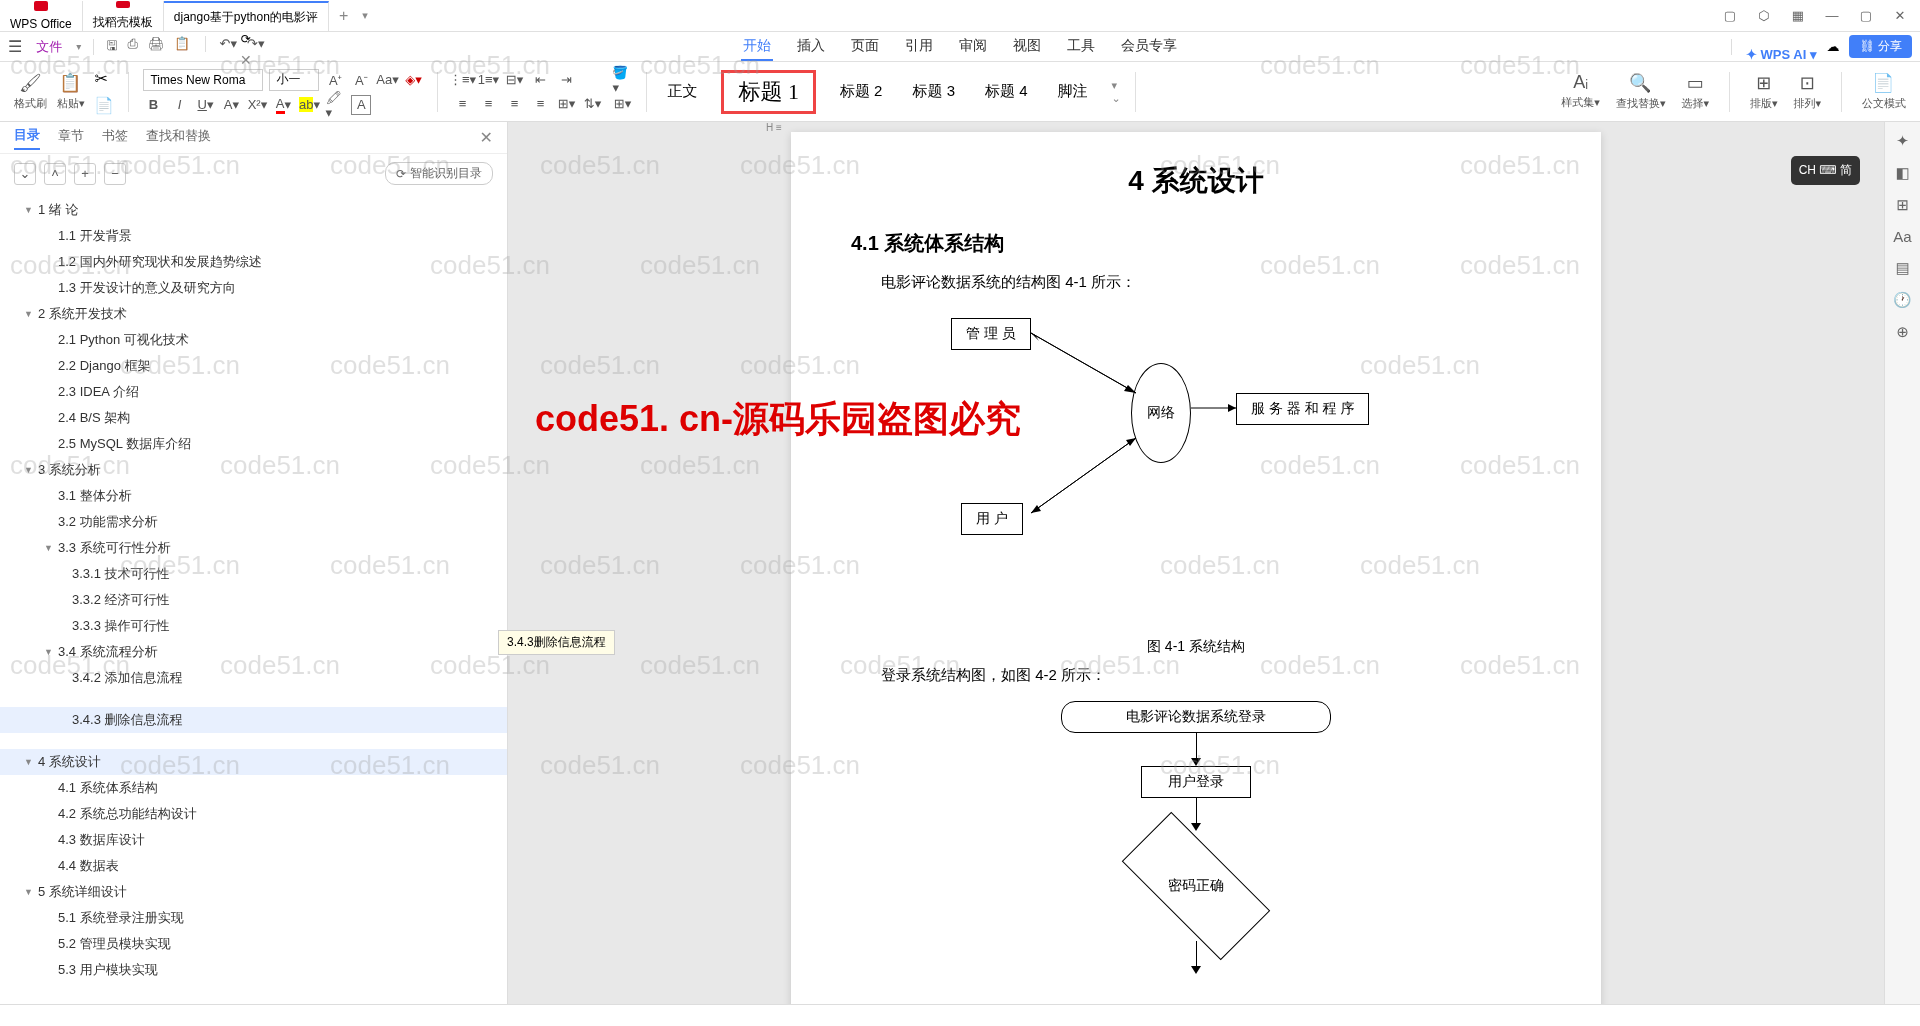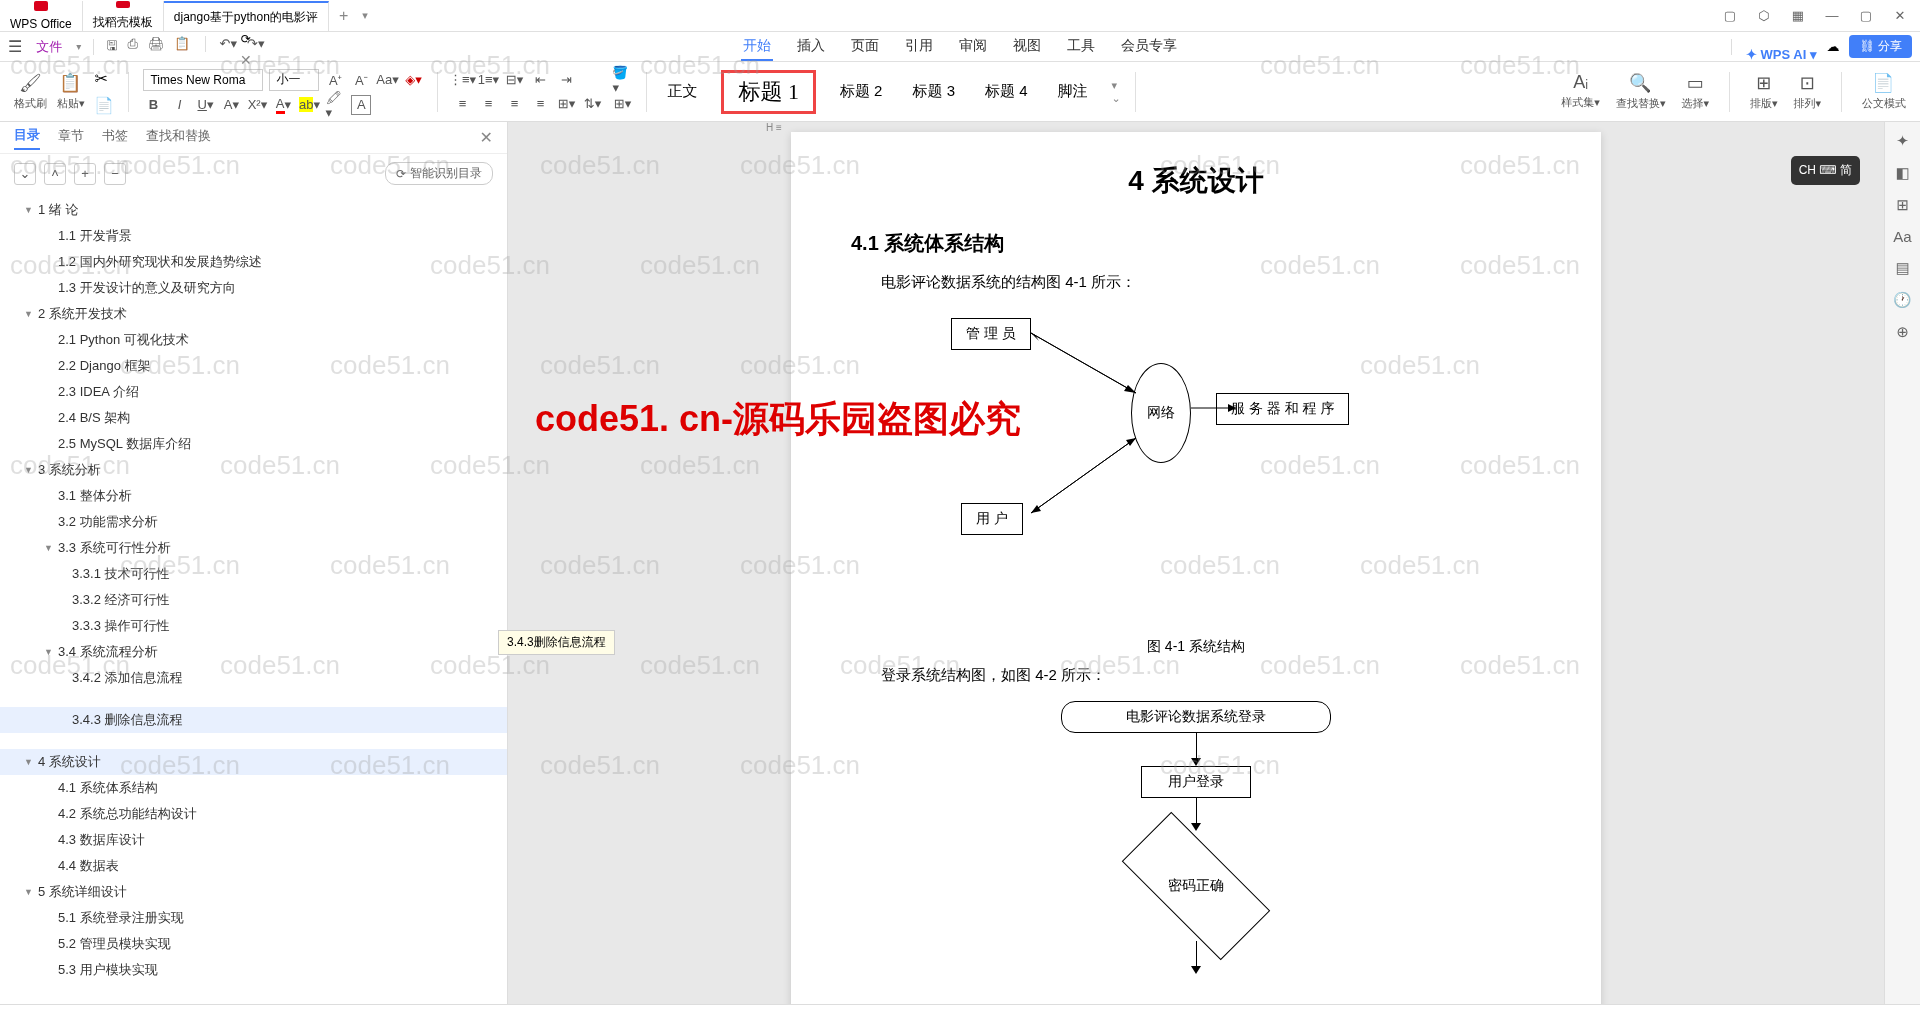--- a/index.html
+++ b/index.html
@@ -466,21 +466,21 @@
     <div class="ruler-marks">H ≡</div>
     <div class="page">
       <h1>4 系统设计</h1>
       <h2>4.1  系统体系结构</h2>
       <p>电影评论数据系统的结构图 4-1 所示：</p>
       <div class="diagram">
         <div class="dbox" style="left:100px;top:10px">管 理 员</div>
         <div class="dellipse" style="left:280px;top:55px;width:60px;height:100px">
             <span>网络</span>
           </div>
-        <div class="dbox" style="left:365px;top:85px">服 务 器 和 程 序</div>
+        <div class="dbox" style="left:385px;top:85px">服 务 器 和 程 序</div>
         <div class="dbox" style="left:110px;top:195px">用    户</div>
         <svg style="position:absolute;left:0;top:0;width:100%;height:100%;pointer-events:none">
           <line x1="180" y1="25" x2="285" y2="85"></line>
             <polygon points="285,85 277,77 273,83" fill="#000"></polygon>
           <line x1="285" y1="85" x2="180" y2="25"></line>
             <polygon points="180,25 188,33 184,27" fill="#000"></polygon>
           <line x1="340" y1="100" x2="385" y2="100"></line>
             <polygon points="385,100 377,96 377,104" fill="#000"></polygon>
           <line x1="180" y1="205" x2="285" y2="130"></line>
             <polygon points="285,130 275,132 279,138" fill="#000"></polygon>

